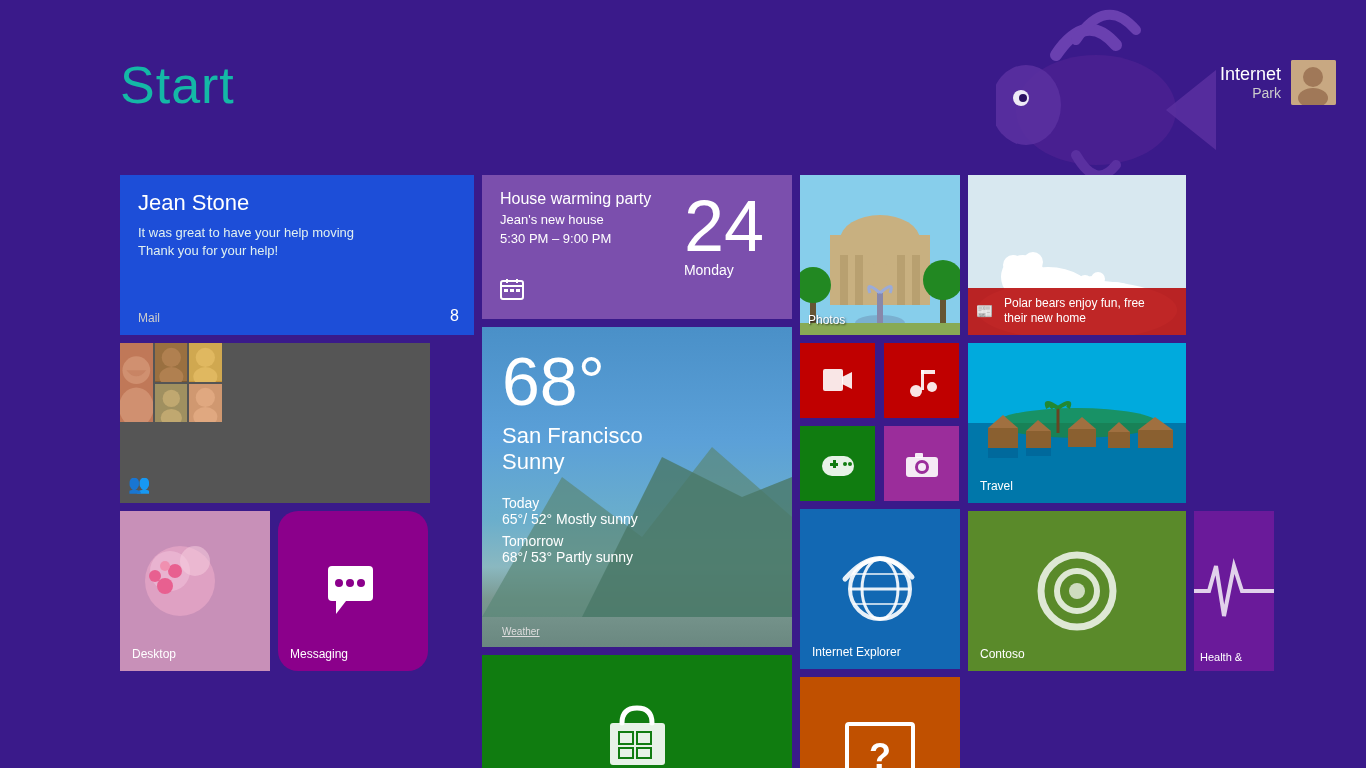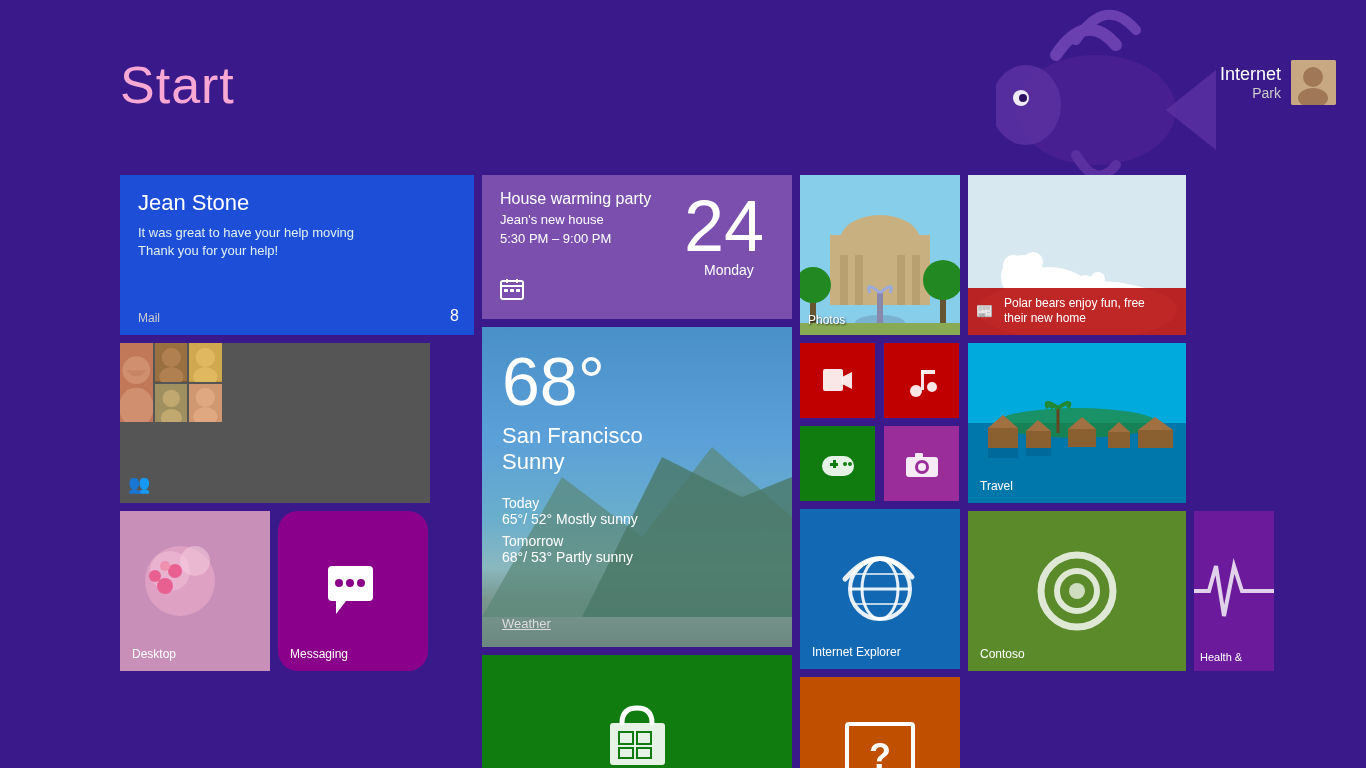--- a/index.html
+++ b/index.html
@@ -10,21 +10,21 @@
       font-family: 'Segoe UI', Arial, sans-serif;
       overflow: hidden;
       position: relative;
     }
 
     
     .start-title {
       position: absolute;
       top: 55px;
       left: 120px;
-      color: #f9a8d4;
+      color: #14b8a6;
       font-size: 52px;
       font-weight: 200;
       letter-spacing: 1px;
     }
 
     
     .user-profile {
       position: absolute;
       top: 60px;
       right: 30px;
@@ -146,21 +146,21 @@
     }
     .tile-calendar .date-num {
       font-size: 72px;
       font-weight: 200;
       line-height: 1;
       margin-right: 10px;
     }
     .tile-calendar .day-label {
       font-size: 14px;
       font-weight: 300;
-      text-align: center;
+      text-align: left;
     }
     .tile-calendar .cal-icon {
       position: absolute;
       bottom: 12px;
       left: 18px;
       font-size: 18px;
     }
 
     
     .tile-people {
@@ -275,23 +275,23 @@
     .tile-weather .forecast {
       margin-top: 20px;
     }
     .tile-weather .forecast-day {
       font-size: 14px;
       font-weight: 300;
       margin-bottom: 6px;
     }
     .tile-weather .tile-label {
       position: absolute;
-      bottom: 16px;
+      bottom: 10px;
       left: 20px;
-      font-size: 13px;
+      font-size: 10px;
       color: #ddd;
       text-decoration: underline;
     }
 
     
     .tile-store {
       width: 310px;
       height: 160px;
       background-color: #107c10;
       display: flex;

